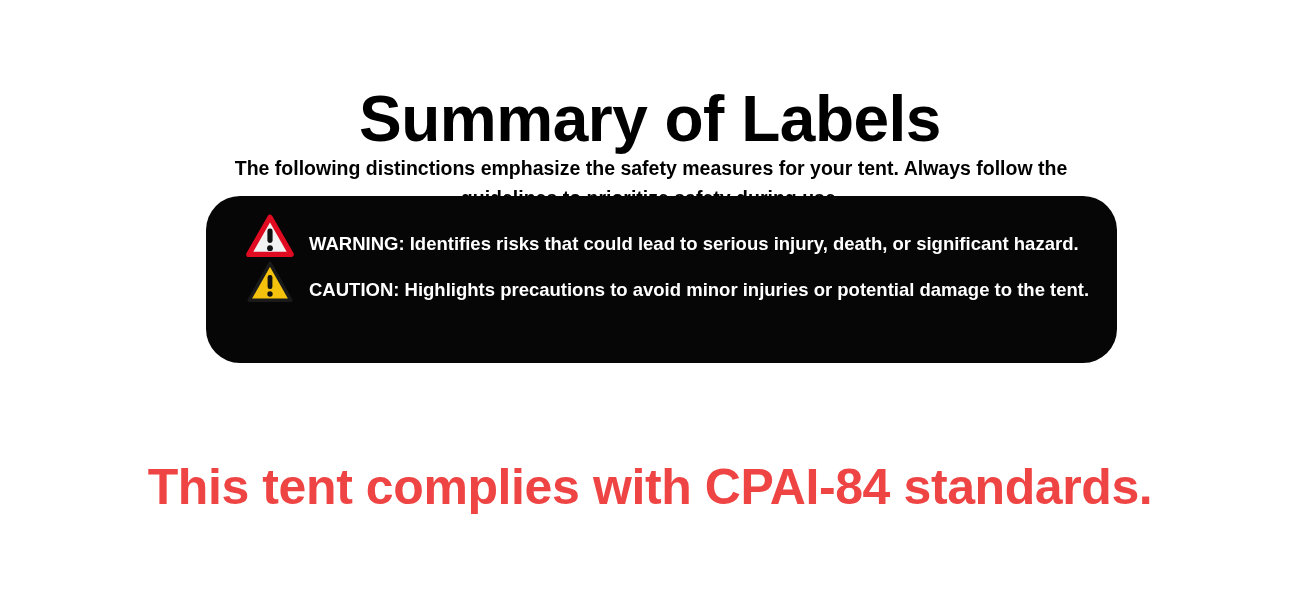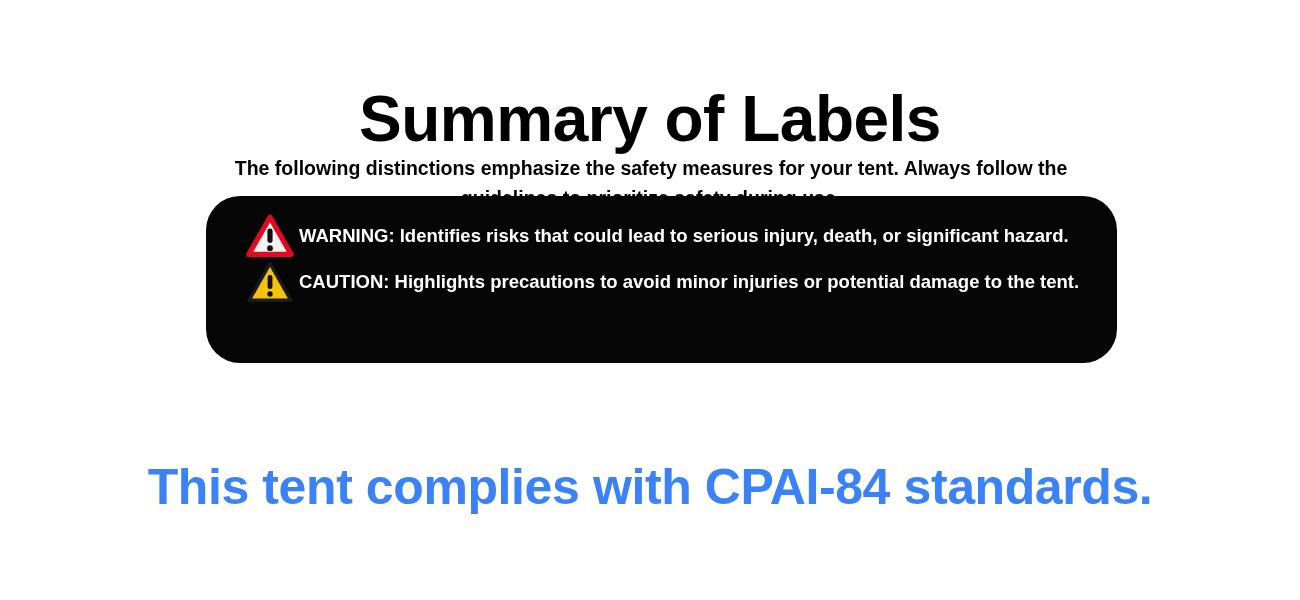--- a/index.html
+++ b/index.html
@@ -60,22 +60,22 @@
     width: 911px;
     height: 167px;
     background: #060606;
     border-radius: 34px;
     box-sizing: border-box;
     padding: 14px 20px 14px 40px;
   }
 
   .callout-row {
     display: flex;
-    align-items: center;
-    gap: 5px;
+    align-items: flex-end;
+    gap: 15px;
   }
   .callout-row.warning-row { margin-top: 2px; }
   .callout-row.caution-row { }
 
   .callout-icon {
     flex: 0 0 auto;
     width: 48px;
     height: 44px;
     margin-top: 2px;
     display: block;
@@ -94,21 +94,21 @@
   .compliance-statement {
     position: absolute;
     top: 409px;
     left: 0;
     width: 1300px;
     text-align: center;
     font-size: 50px;
     line-height: 1.12;
     font-weight: 700;
     letter-spacing: -0.4px;
-    color: #3b82f6;
+    color: #ef4444;
     white-space: nowrap;
   }
 </style>
 </head>
 <body>
 
 <div class="page">
 
   <h1 class="page-title">Summary of Labels</h1>
 

